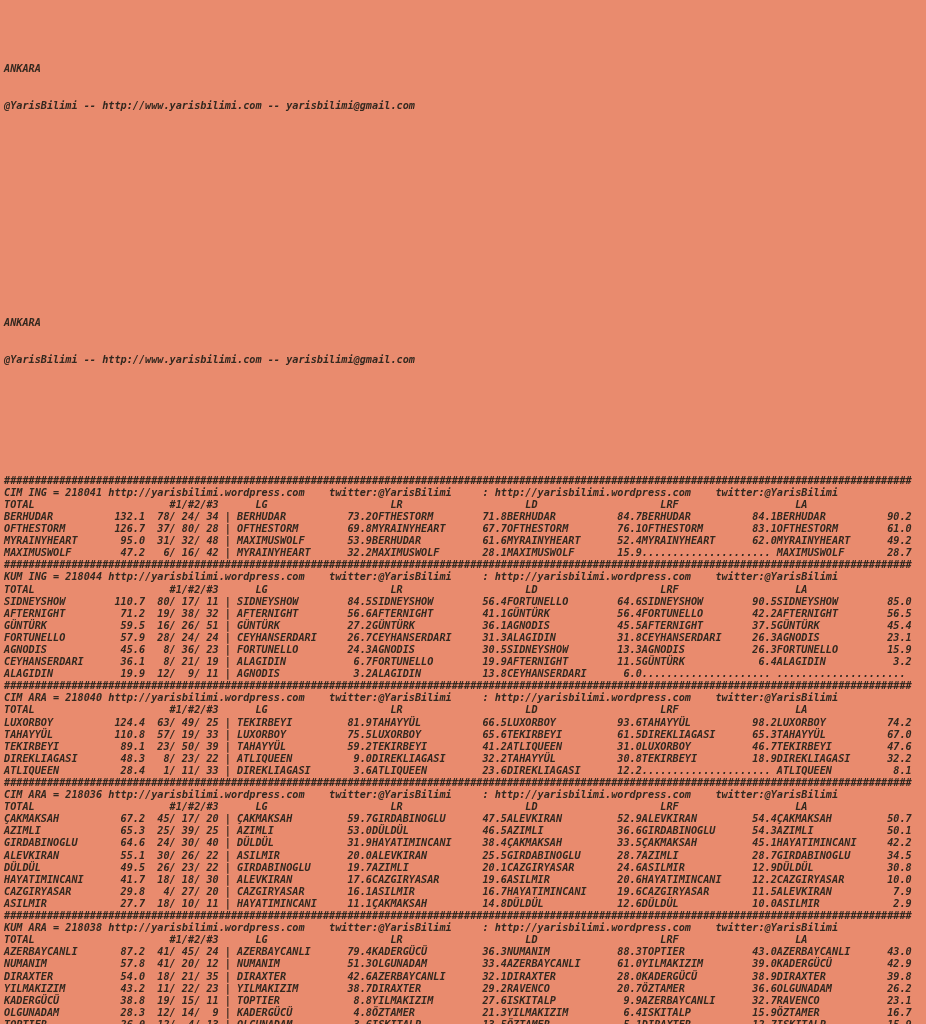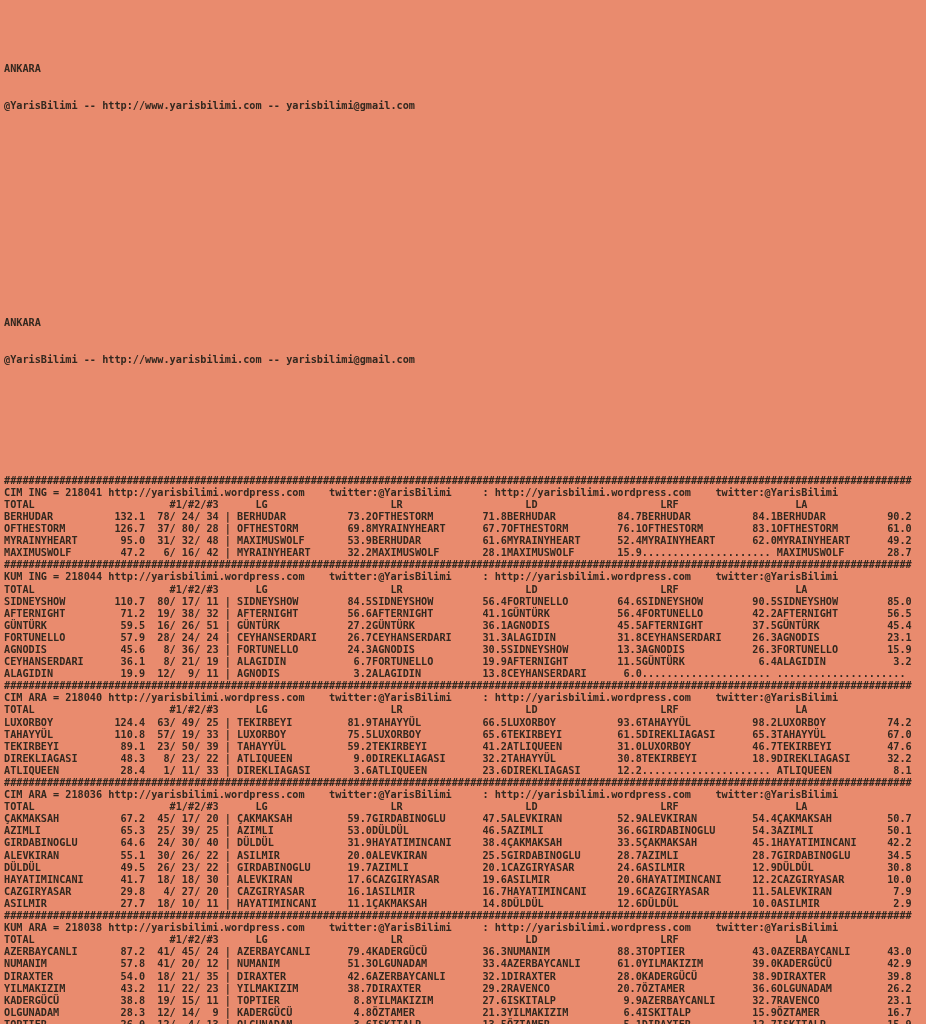--- a/index.html
+++ b/index.html
@@ -9,21 +9,21 @@
   }
   .doc{
     font-family:"DejaVu Sans Mono",monospace;
     font-size:10.2px;
     line-height:12.1px;
     font-weight:bold;
     color:#33281f;
     white-space:pre;
     padding:3px 0 0 4px;
   }
-  .ln{min-height:12.1px;white-space:pre;}
+  .ln{min-height:12.1px;white-space:pre;font-style:italic;}
 </style>
 </head>
 <body>
 
 <div class="doc">
 
   <div class="block">
     <div class="ln">ANKARA</div>
     <div class="ln">@YarisBilimi -- http://www.yarisbilimi.com -- yarisbilimi@gmail.com</div>
   </div>

